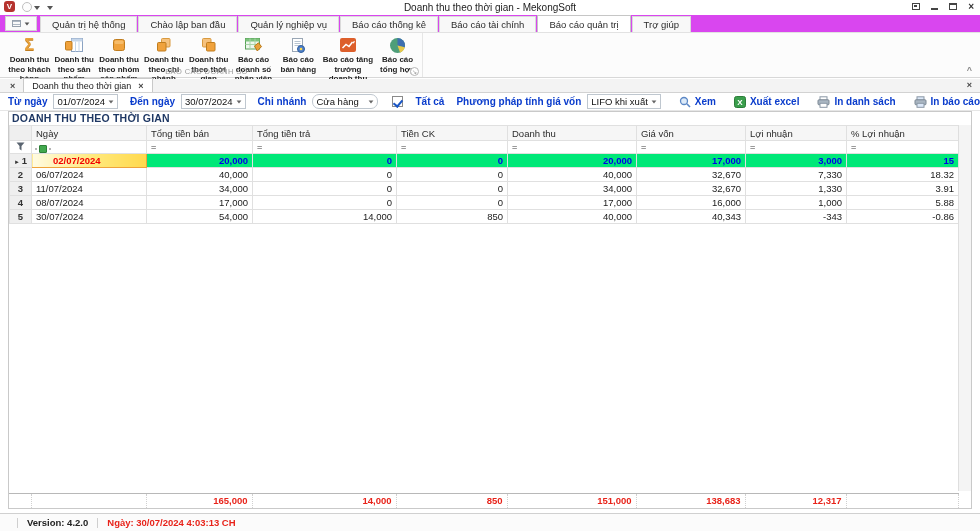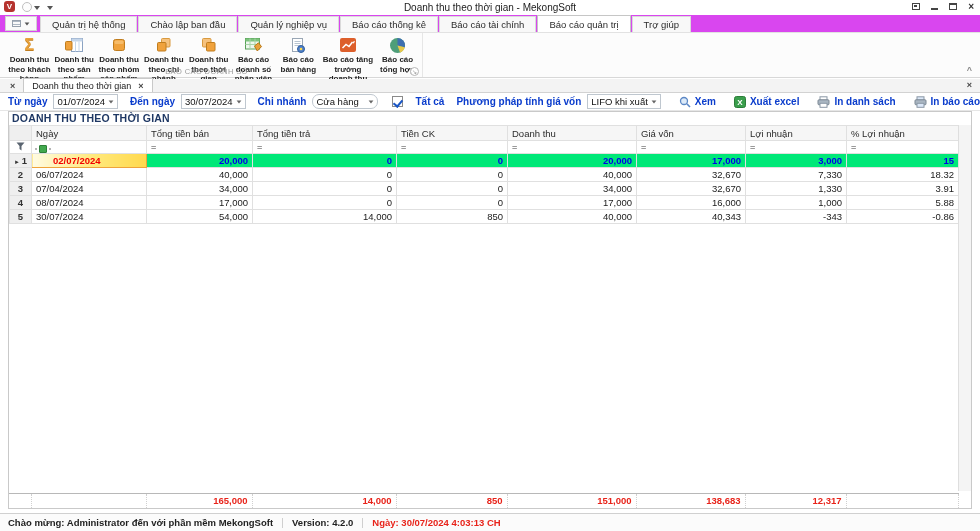--- a/index.html
+++ b/index.html
@@ -402,21 +402,21 @@
     <td class="cell num">0</td>
     <td class="cell num">0</td>
     <td class="cell num">40,000</td>
     <td class="cell num">32,670</td>
     <td class="cell num">7,330</td>
     <td class="cell num">18.32</td>
   </tr>
 
   <tr class="grid-row">
     <td class="ind rnum">3</td>
-    <td class="cell date">07/04/2024</td>
+    <td class="cell date">11/07/2024</td>
     <td class="cell num">34,000</td>
     <td class="cell num">0</td>
     <td class="cell num">0</td>
     <td class="cell num">34,000</td>
     <td class="cell num">32,670</td>
     <td class="cell num">1,330</td>
     <td class="cell num">3.91</td>
   </tr>
 
   <tr class="grid-row">
@@ -477,18 +477,17 @@
 
   <td class="total">12,317</td>
 
   <td class="total"></td>
 </tr>
   </tbody>
     </table>
 </div>
 
 <div class="statusbar">
-  <span>Chào mừng: Administrator đến với phần mềm MekongSoft</span>
   <span class="sep"></span>
   <span>Version: 4.2.0</span>
   <span class="sep"></span>
   <span class="sb-date">Ngày: 30/07/2024 4:03:13 CH</span>
 </div>
 
 </body></html>

